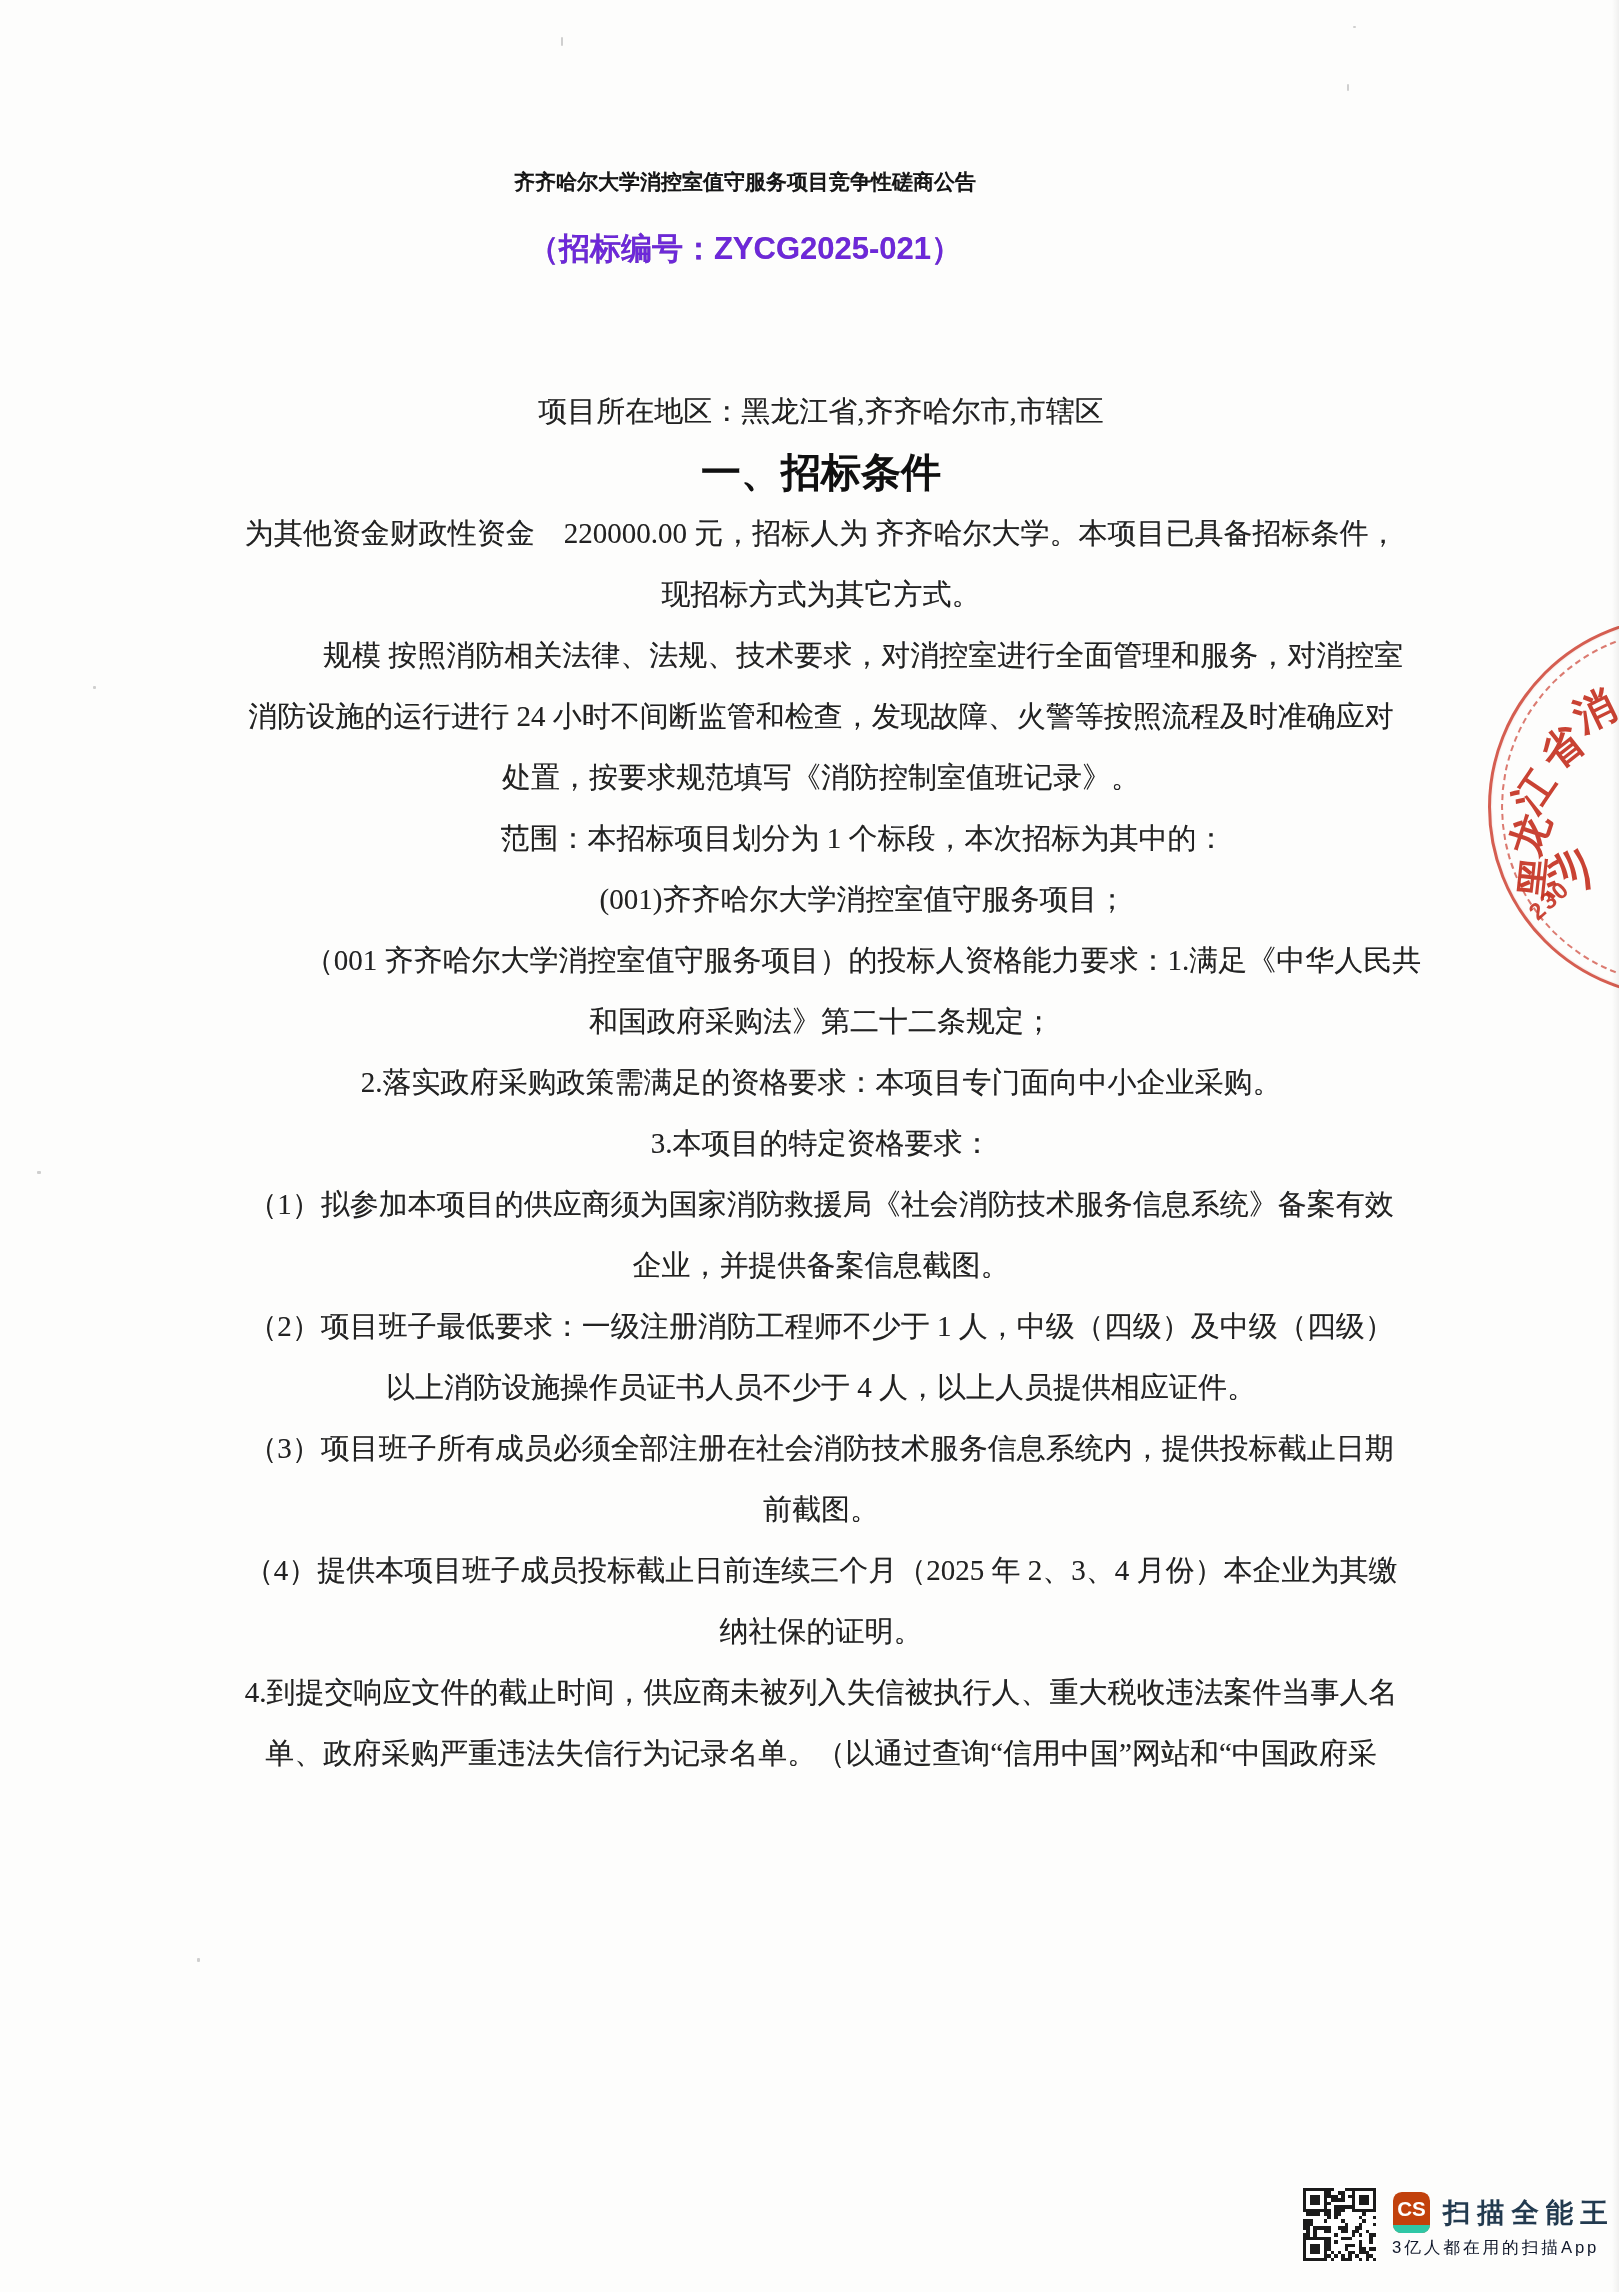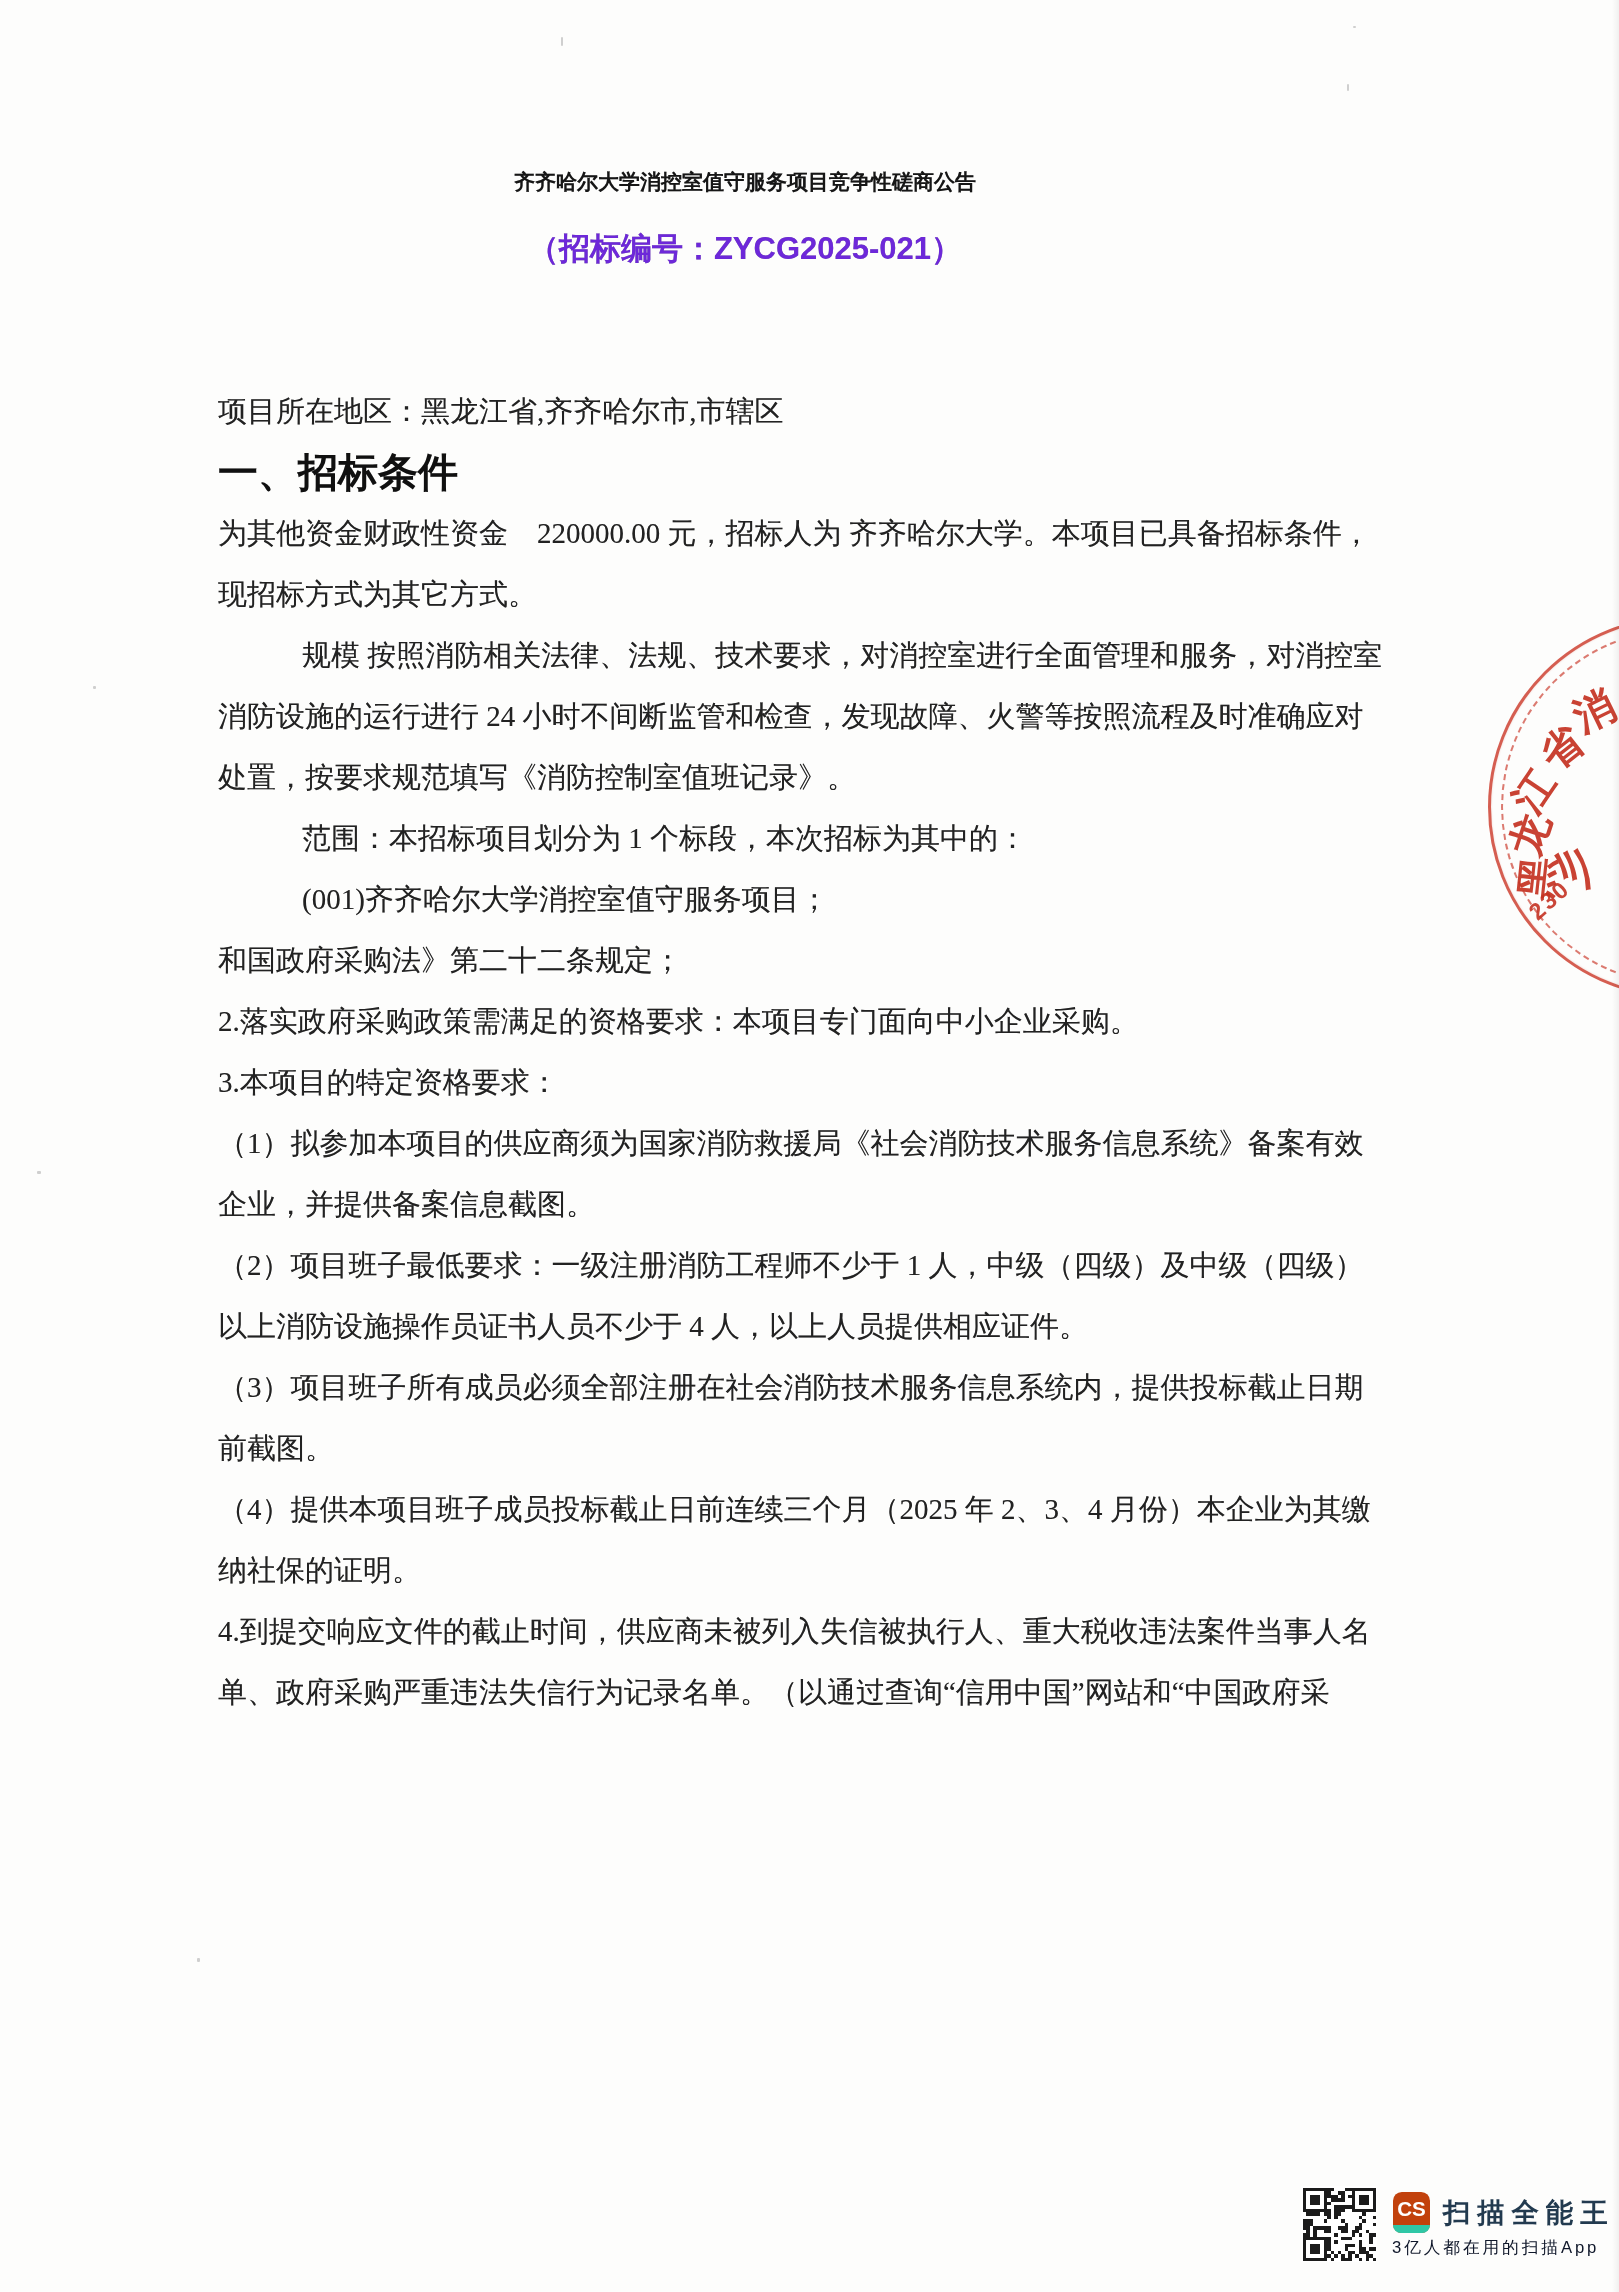--- a/index.html
+++ b/index.html
@@ -21,21 +21,21 @@
     font-family:"Liberation Sans","DejaVu Sans",sans-serif;
     font-weight:700;font-size:21px;line-height:49px;color:#161616;
     text-shadow:0 0 0.6px rgba(0,0,0,.35);
   }
   .doc-subtitle{
     font-family:"Liberation Sans","DejaVu Sans",sans-serif;
     font-weight:700;font-size:31px;line-height:47px;margin-top:19px;color:#6d28d9;
     text-shadow:0 0 0.6px rgba(0,0,0,.35);
   }
   .doc-body{
-    position:absolute;left:218px;top:381px;width:1206px;
+    position:absolute;left:218px;top:381px;width:1206px;text-align:center;
   }
   .line{
     height:61px;line-height:61px;font-size:29px;white-space:nowrap;
     color:#222;text-shadow:0 0 0.6px rgba(0,0,0,.3);
   }
   .line.heading{
     font-family:"Liberation Sans","DejaVu Sans",sans-serif;
     font-weight:700;font-size:40px;color:#101010;
   }
   .line.indent{padding-left:84px;}
@@ -114,20 +114,21 @@
   <div class="doc-body">
       <div class="line plain">项目所在地区：黑龙江省,齐齐哈尔市,市辖区</div>
       <div class="line heading">一、招标条件</div>
       <div class="line plain">为其他资金财政性资金　220000.00 元，招标人为 齐齐哈尔大学。本项目已具备招标条件，</div>
       <div class="line plain">现招标方式为其它方式。</div>
       <div class="line indent">规模 按照消防相关法律、法规、技术要求，对消控室进行全面管理和服务，对消控室</div>
       <div class="line plain">消防设施的运行进行 24 小时不间断监管和检查，发现故障、火警等按照流程及时准确应对</div>
       <div class="line plain">处置，按要求规范填写《消防控制室值班记录》。</div>
       <div class="line indent">范围：本招标项目划分为 1 个标段，本次招标为其中的：</div>
       <div class="line indent">(001)齐齐哈尔大学消控室值守服务项目；</div>
+      <div class="line indent">（001 齐齐哈尔大学消控室值守服务项目）的投标人资格能力要求：1.满足《中华人民共</div>
       <div class="line plain">和国政府采购法》第二十二条规定；</div>
       <div class="line plain">2.落实政府采购政策需满足的资格要求：本项目专门面向中小企业采购。</div>
       <div class="line plain">3.本项目的特定资格要求：</div>
       <div class="line plain">（1）拟参加本项目的供应商须为国家消防救援局《社会消防技术服务信息系统》备案有效</div>
       <div class="line plain">企业，并提供备案信息截图。</div>
       <div class="line plain">（2）项目班子最低要求：一级注册消防工程师不少于 1 人，中级（四级）及中级（四级）</div>
       <div class="line plain">以上消防设施操作员证书人员不少于 4 人，以上人员提供相应证件。</div>
       <div class="line plain">（3）项目班子所有成员必须全部注册在社会消防技术服务信息系统内，提供投标截止日期</div>
       <div class="line plain">前截图。</div>
       <div class="line plain">（4）提供本项目班子成员投标截止日前连续三个月（2025 年 2、3、4 月份）本企业为其缴</div>

